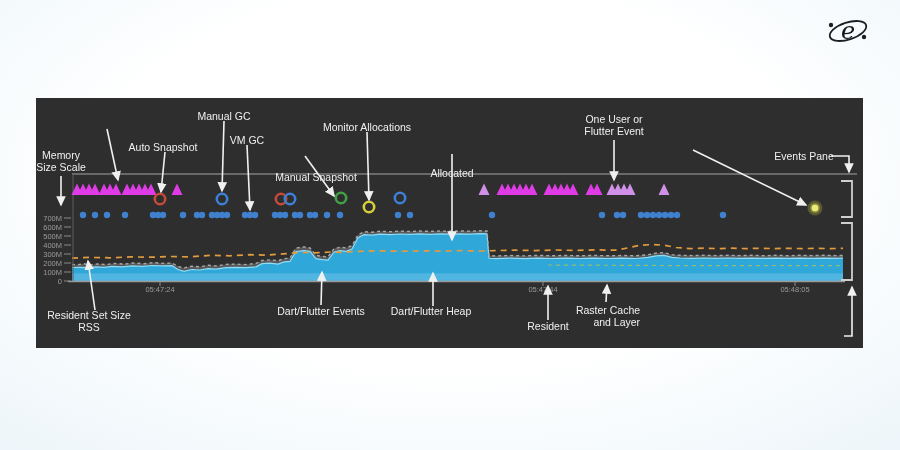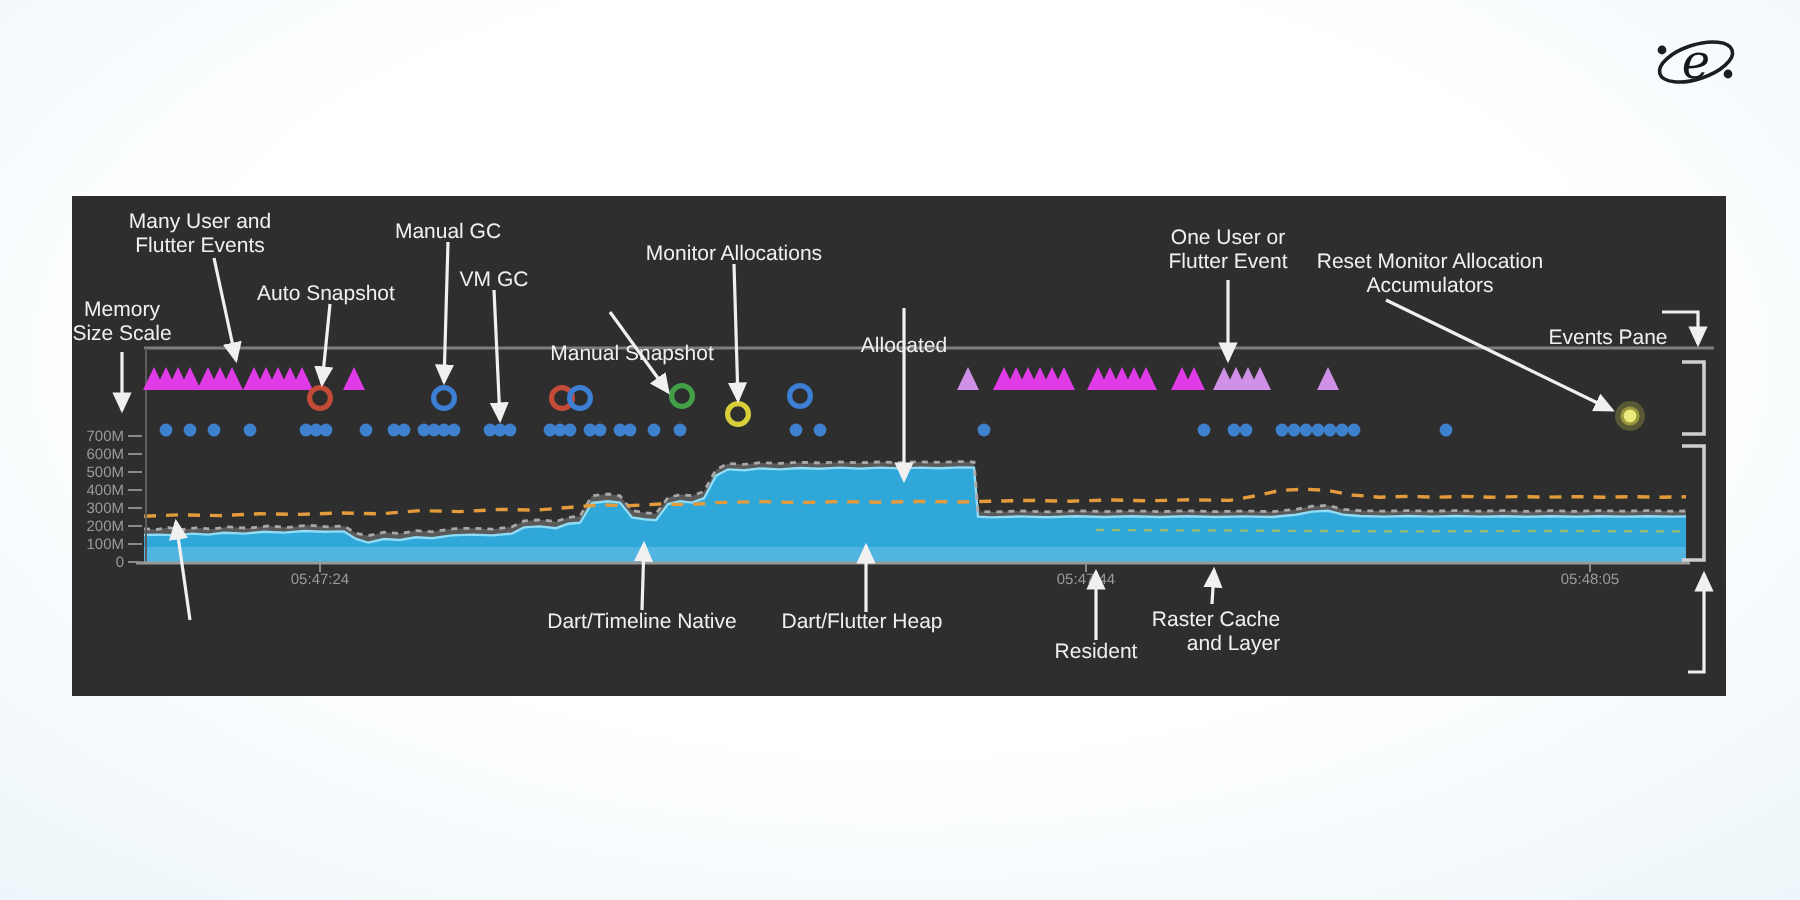--- a/index.html
+++ b/index.html
@@ -18,21 +18,21 @@
   .lbl-many{left:100px;top:106px;}
   .lbl-scale{left:61px;top:150px;}
   .lbl-autosnap{left:163px;top:142px;}
   .lbl-mangc{left:224px;top:111px;}
   .lbl-vmgc{left:247px;top:135px;}
   .lbl-mansnap{left:316px;top:144px;margin-top:28px;}
   .lbl-monitor{left:367px;top:122px;}
   .lbl-alloc{left:452px;top:136px;margin-top:32px;}
   .lbl-oneuser{left:614px;top:114px;}
   .lbl-reset{left:715px;top:126px;}
-  .lbl-eventspane{left:804px;top:151px;margin-top:13px;}
+  .lbl-eventspane{left:804px;top:151px;}
   .lbl-rss{left:89px;top:310px;}
   .lbl-native{left:321px;top:306px;}
   .lbl-heap{left:431px;top:306px;text-align:center;}
   .lbl-timeline{left:548px;top:321px;}
   .lbl-raster{left:608px;top:305px;text-align:right;}
   .lbl-collected{left:801px;top:321px;}
   .ax{font-family:"Liberation Sans",sans-serif;font-size:7.5px;fill:#9b9b9b;}
 </style>
 </head>
 <body>
@@ -192,33 +192,31 @@
         <polyline points="831,156 849,156 849,172" fill="none" stroke="#f0f0f0" stroke-width="1.6" marker-end="url(#arw)"></polyline>
         <polyline points="95,310 88,261" fill="none" stroke="#f0f0f0" stroke-width="1.6" marker-end="url(#arw)"></polyline>
         <polyline points="321,305 322,272" fill="none" stroke="#f0f0f0" stroke-width="1.6" marker-end="url(#arw)"></polyline>
         <polyline points="433,306 433,273" fill="none" stroke="#f0f0f0" stroke-width="1.6" marker-end="url(#arw)"></polyline>
         <polyline points="548,320 548,286" fill="none" stroke="#f0f0f0" stroke-width="1.6" marker-end="url(#arw)"></polyline>
         <polyline points="606,302 607,285" fill="none" stroke="#f0f0f0" stroke-width="1.6" marker-end="url(#arw)"></polyline>
         <polyline points="844,336 852,336 852,287" fill="none" stroke="#f0f0f0" stroke-width="1.6" marker-end="url(#arw)"></polyline>
       </g>
   </svg>
 
-  <div class="lbl lbl-many">Many User and
-Flutter Events</div>
   <div class="lbl lbl-scale">Memory
 Size Scale</div>
   <div class="lbl lbl-autosnap">Auto Snapshot</div>
   <div class="lbl lbl-mangc">Manual GC</div>
   <div class="lbl lbl-vmgc">VM GC</div>
   <div class="lbl lbl-mansnap">Manual Snapshot</div>
   <div class="lbl lbl-monitor">Monitor Allocations</div>
   <div class="lbl lbl-alloc">Allocated</div>
   <div class="lbl lbl-oneuser">One User or
 Flutter Event</div>
-  <div class="lbl lbl-reset">Reset Monitor Allocation
-Accumulators</div>
   <div class="lbl lbl-eventspane">Events Pane</div>
-  <div class="lbl lbl-native">Dart/Timeline Native</div>
+  <div class="lbl lbl-rss">Resident Set Size
+RSS</div>
+  <div class="lbl lbl-native">Dart/Flutter Events</div>
   <div class="lbl lbl-heap">Dart/Flutter Heap</div>
   <div class="lbl lbl-timeline">Resident</div>
   <div class="lbl lbl-raster">Raster Cache
 and Layer</div>
 </div>
 
 </body></html>

